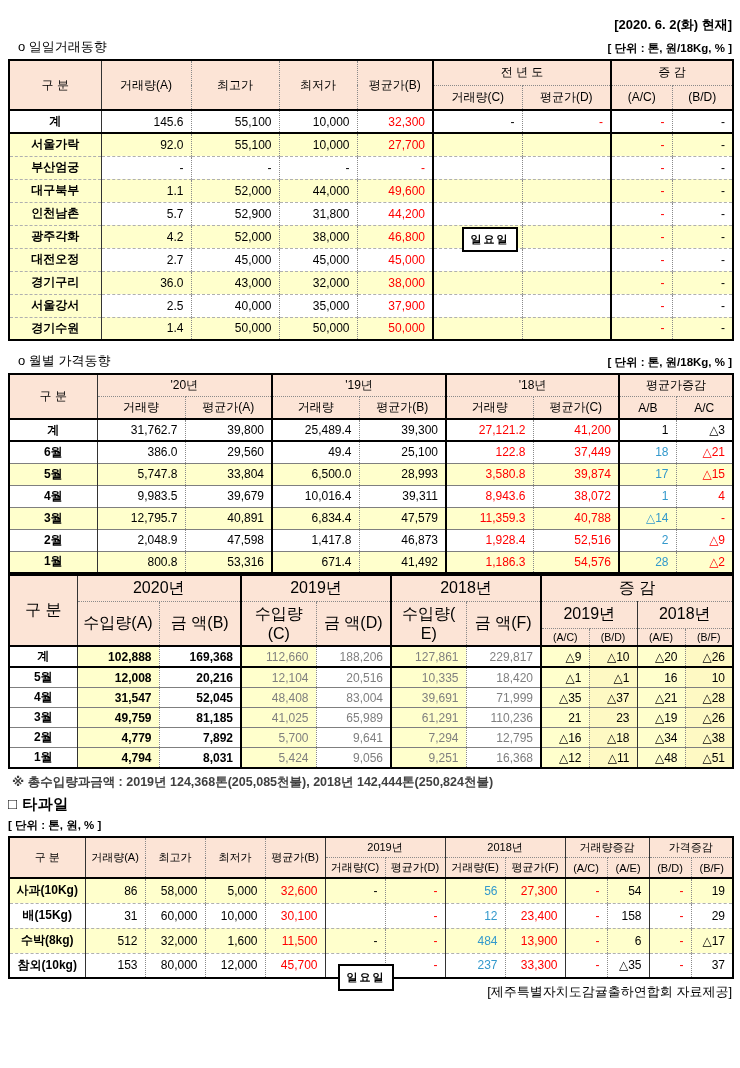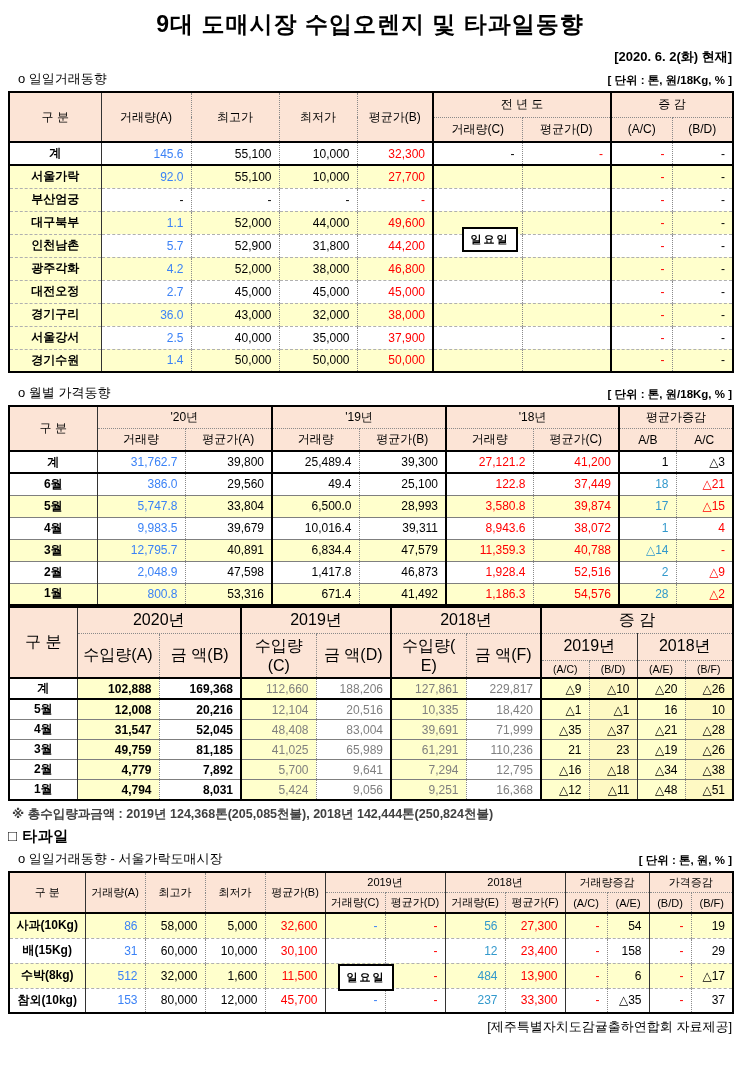--- a/index.html
+++ b/index.html
@@ -23,21 +23,21 @@
 
   .bs { border-left: 1px solid #333 !important; }
   .bS { border-left: 2px solid #000 !important; }
   tr.total td { border-bottom: 2px solid #000; }
   .t-dash tbody tr + tr td { border-top: 1px dashed #b0b0b0; }
   .t-solid tbody tr + tr td { border-top: 1px solid #7f7f7f; }
 
   .shade { background: #FFFFCC; }
   .bg-y { background: #FFFFCC; }
   .bg-p { background: #fef9c3; }
-  .v-blue  { color: #3b82f6; }
+  .v-blue  { color: #000000; }
   .v-sky   { color: #3399CC; }
   .v-red   { color: #FF0000; }
   .v-black { color: #000000; }
   .v-gray  { color: #7f7f7f; }
   .v-b     { color: #000; font-weight: bold; font-size: 13px; }
 
   .t-daily th { height: 25px; }
   .t-daily td { height: 23px; }
   .t-monthly th { height: 21px; }
   .t-monthly td { height: 22px; font-size: 12px; }
@@ -55,21 +55,20 @@
   .sunday-box { position: absolute; background: #fff; border: 2px solid #000; font-size: 11px; font-weight: bold;
                 display: flex; align-items: center; justify-content: center; z-index: 5; letter-spacing: 2px; }
   #sun-daily { left: 462px; top: 227px; width: 56px; height: 25px; }
   #sun-fruit { left: 338px; top: 964px; width: 56px; height: 27px; }
 </style>
 </head>
 <body>
 
 <div class="page">
 
-  <div class="title">9대 도매시장 수입오렌지 및 타과일동향</div>
   <div class="date-label">[2020. 6. 2(화) 현재]</div>
 
 
   <div class="subrow">
     <div class="subtitle">o 일일거래동향</div>
     <div class="unit">[ 단위 : 톤, 원/18Kg, % ]</div>
   </div>
 
   <table class="tbl t-daily t-dash">
     <colgroup>
@@ -451,21 +450,20 @@
           <td class="v-black bg-p">△51</td>
         </tr>
       </tbody>
   </table>
 
   <div class="note">※ 총수입량과금액 : 2019년 124,368톤(205,085천불),  2018년 142,444톤(250,824천불)</div>
 
   <div class="section-title" style="margin-top:4px">□ 타과일</div>
 
   <div class="subrow">
-    <div class="subtitle">o 일일거래동향 - 서울가락도매시장</div>
     <div class="unit">[ 단위 : 톤, 원, % ]</div>
   </div>
 
   <table class="tbl t-fruit t-dash">
     <colgroup>
       <col style="width:76px">
         <col style="width:60px">
         <col style="width:60px">
         <col style="width:60px">
         <col style="width:60px">

